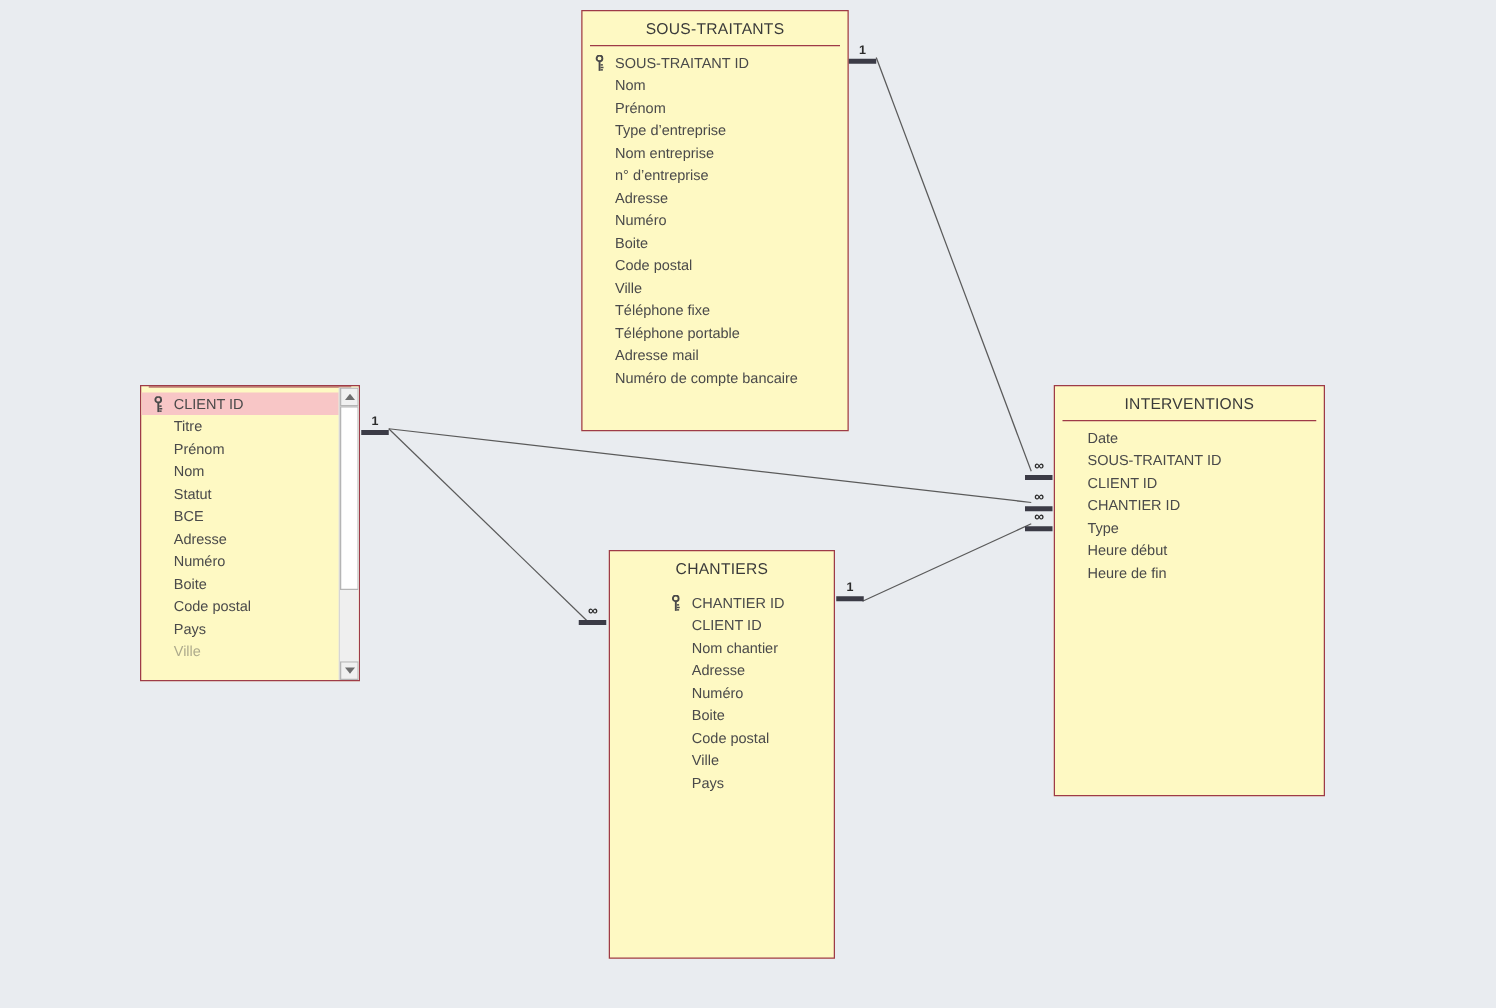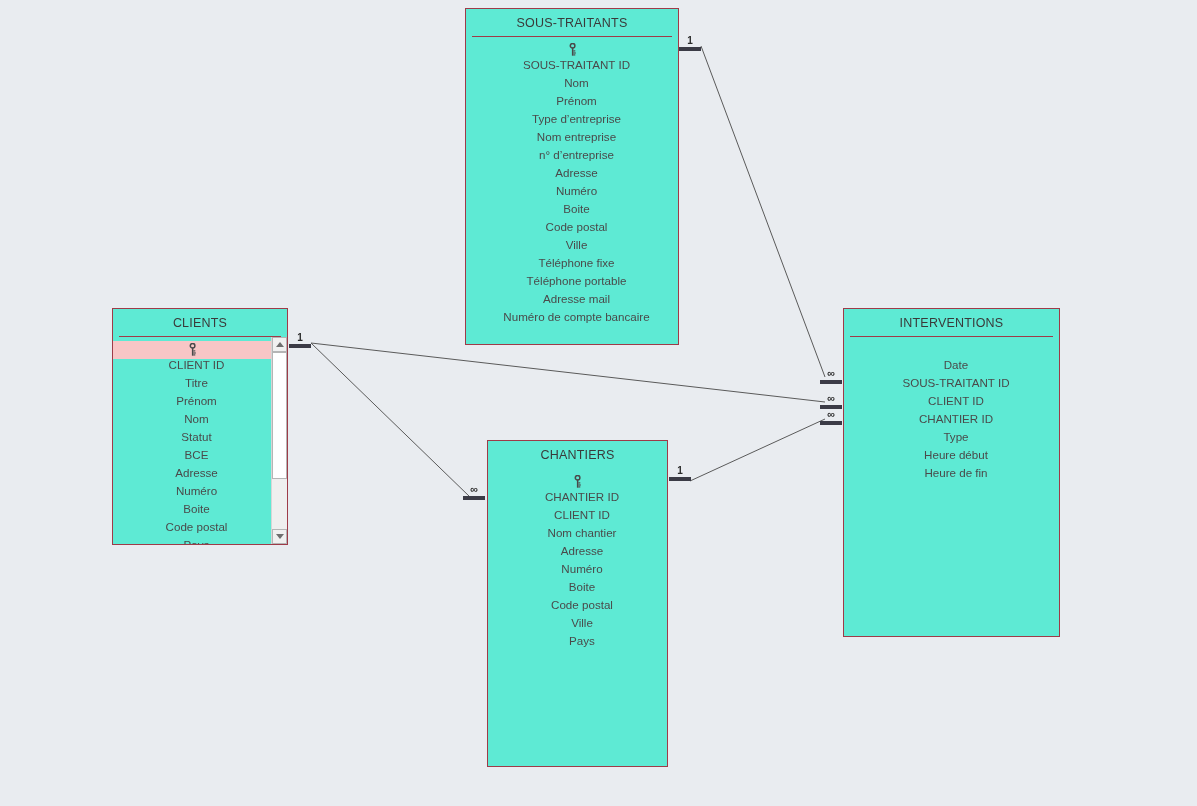--- a/index.html
+++ b/index.html
@@ -28,21 +28,21 @@
     left: 0; top: 0;
     width: 1197px;
     height: 806px;
     pointer-events: none;
     z-index: 1;
   }
 
   
   .tablebox {
     position: absolute;
-    background: #5eead4;
+    background: #fef9c3;
     border: 1px solid #9e3b48;
     box-sizing: border-box;
     z-index: 2;
     display: flex;
     flex-direction: column;
     overflow: hidden;
   }
   .tbl-title {
     text-align: center;
     font-size: 12.5px;
@@ -68,21 +68,20 @@
   }
   .field-row {
     display: flex;
     align-items: center;
     height: 18px;
     padding-left: 9px;
     font-size: 11.6px;
     color: #4a4a4a;
     white-space: nowrap;
     box-sizing: border-box;
-    flex-direction: column;
   }
   .field-row.selected {
     background: #f8c6c6;
     margin-right: 0;
   }
   .field-row.clipped {
     opacity: .45;
   }
   .keyslot {
     width: 17px;
@@ -258,21 +257,20 @@
             <span class="field-label">Adresse mail</span>
           </div>
           <div class="field-row">
             <span class="keyslot"></span>
             <span class="field-label">Numéro de compte bancaire</span>
           </div>
         </div>
       </div>
     </div>
     <div class="tablebox" style="left: 112px; top: 308px; width: 176px; height: 237px;">
-      <div class="tbl-title">CLIENTS</div>
       <div class="tbl-sep"></div>
       <div class="tbl-body">
         <div class="fields" style="margin-right: 16px;">
           <div class="field-row selected">
             <span class="keyslot">
               <svg class="key-icon" viewBox="0 0 10 13">
                 <g fill="#4a4a4a">
                   <circle cx="4.6" cy="2.7" r="2.3" fill="none" stroke="#4a4a4a" stroke-width="1.5"></circle>
                   <rect x="3.9" y="4.6" width="1.5" height="8.1"></rect>
                   <rect x="5.4" y="7.3" width="1.9" height="1.2"></rect>

